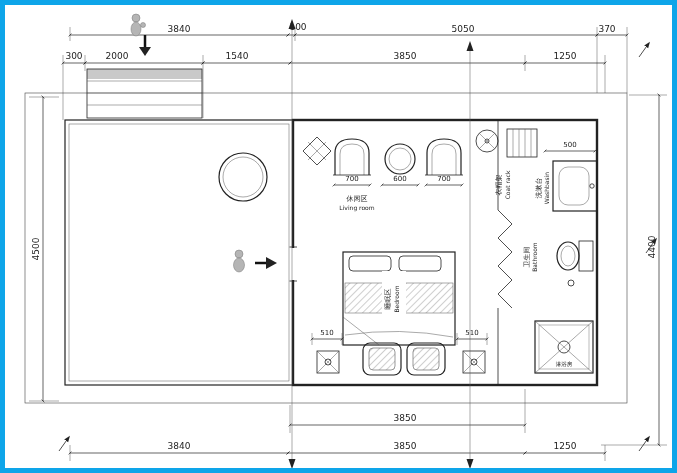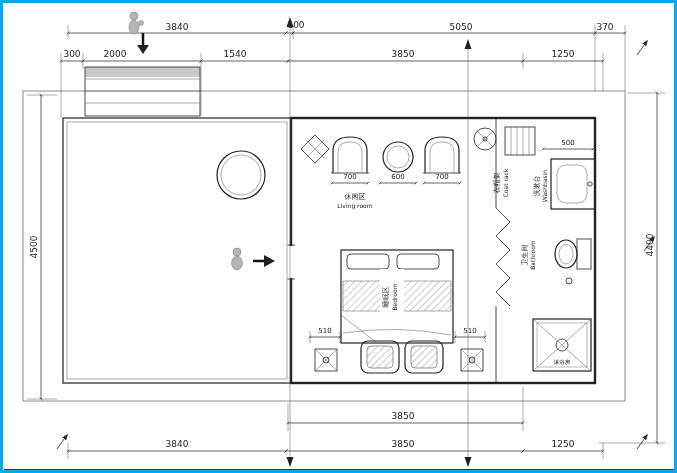--- a/index.html
+++ b/index.html
@@ -1,17 +1,17 @@
 <!DOCTYPE html>
 <html><head>
 <meta charset="utf-8">
 <style>
   html,body{margin:0;padding:0;background:#f4f4f4;}
   .stage{width:677px;height:473px;background:#ffffff;position:relative;
-         border:3px solid #0ea5e9;box-sizing:border-box;overflow:hidden;}
+         border:5px solid #0ea5e9;box-sizing:border-box;overflow:hidden;}
   svg{display:block;}
   text{font-family:"DejaVu Sans","Liberation Sans",sans-serif;fill:#222;text-anchor:middle;}
   .d9{font-size:9px;}
   .d7{font-size:7px;}
   .z7{font-size:7px;}
   .e6{font-size:6px;}
   .t5{font-size:5.5px;}
   .ln{stroke:#222;stroke-width:0.8;fill:none;}
   .ln1{stroke:#222;stroke-width:1.2;fill:none;}
   .ln2{stroke:#222;stroke-width:2.4;fill:none;}

